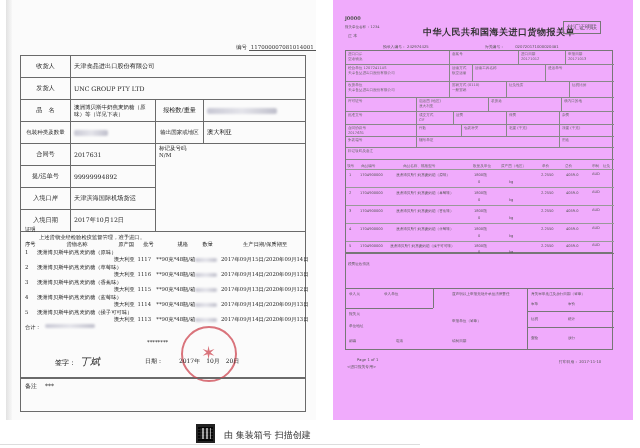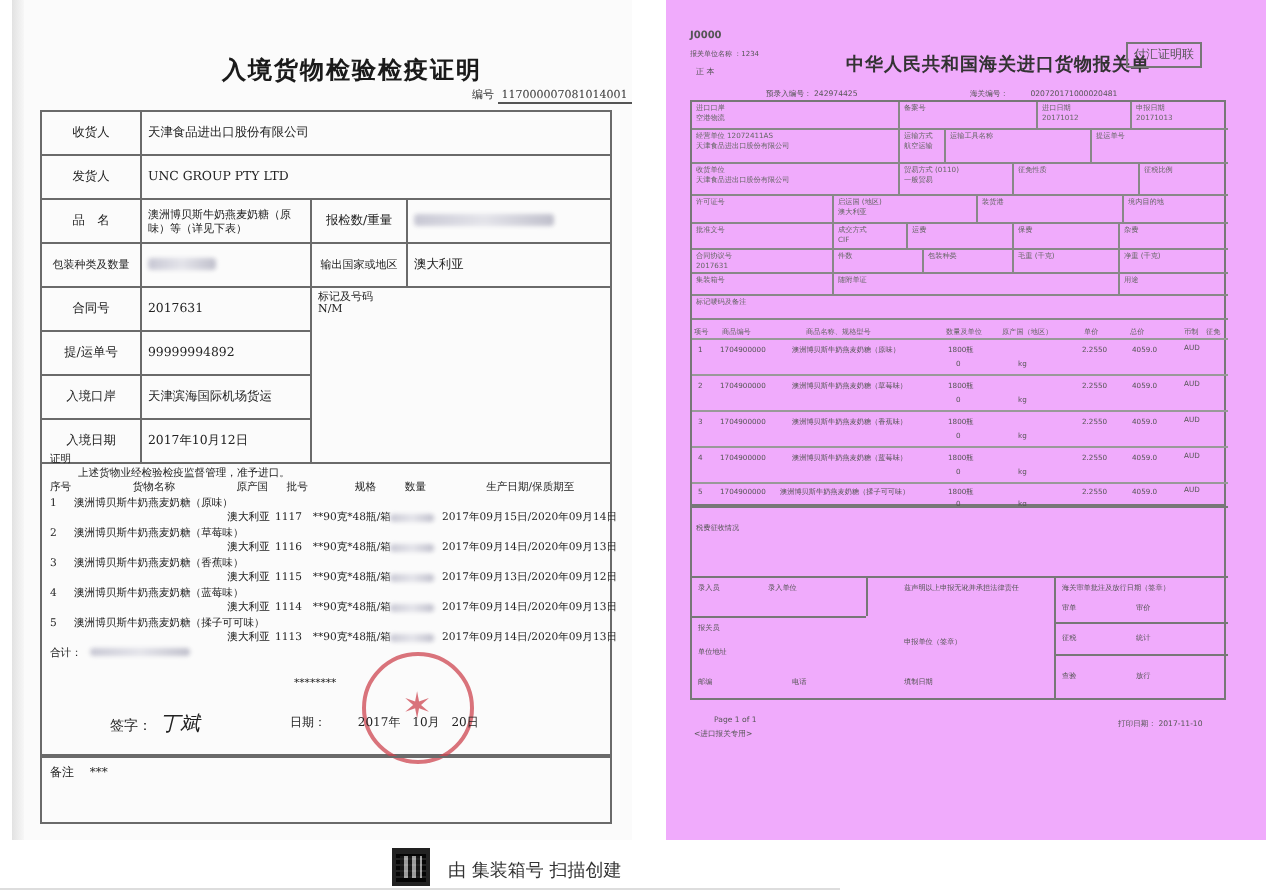--- a/index.html
+++ b/index.html
@@ -60,21 +60,20 @@
   .qr::after { content:""; position:absolute; left:2px; top:2px; width:11px; height:11px;
      background: repeating-linear-gradient(90deg,#222 0 2px,#fff 2px 4px); opacity:0.6; }
   .scanText { position:absolute; left:224px; top:429px; font-size:9px; color:#333; font-family: "DejaVu Serif", serif; }
   .divider { position:absolute; left:0; top:444px; width:420px; height:1px; background:#ddd; }
 </style>
 </head>
 <body>
 
 <div class="docL">
   <div class="shade"></div>
-  <div class="titleL2">入境货物检验检疫证明</div>
 </div>
 <div class="certno">
   <span>编号</span>
   <span class="v">117000007081014001</span>
 </div>
 
 <table class="tblL">
   <tbody>
       <tr>
     <td class="lab">收货人</td>

